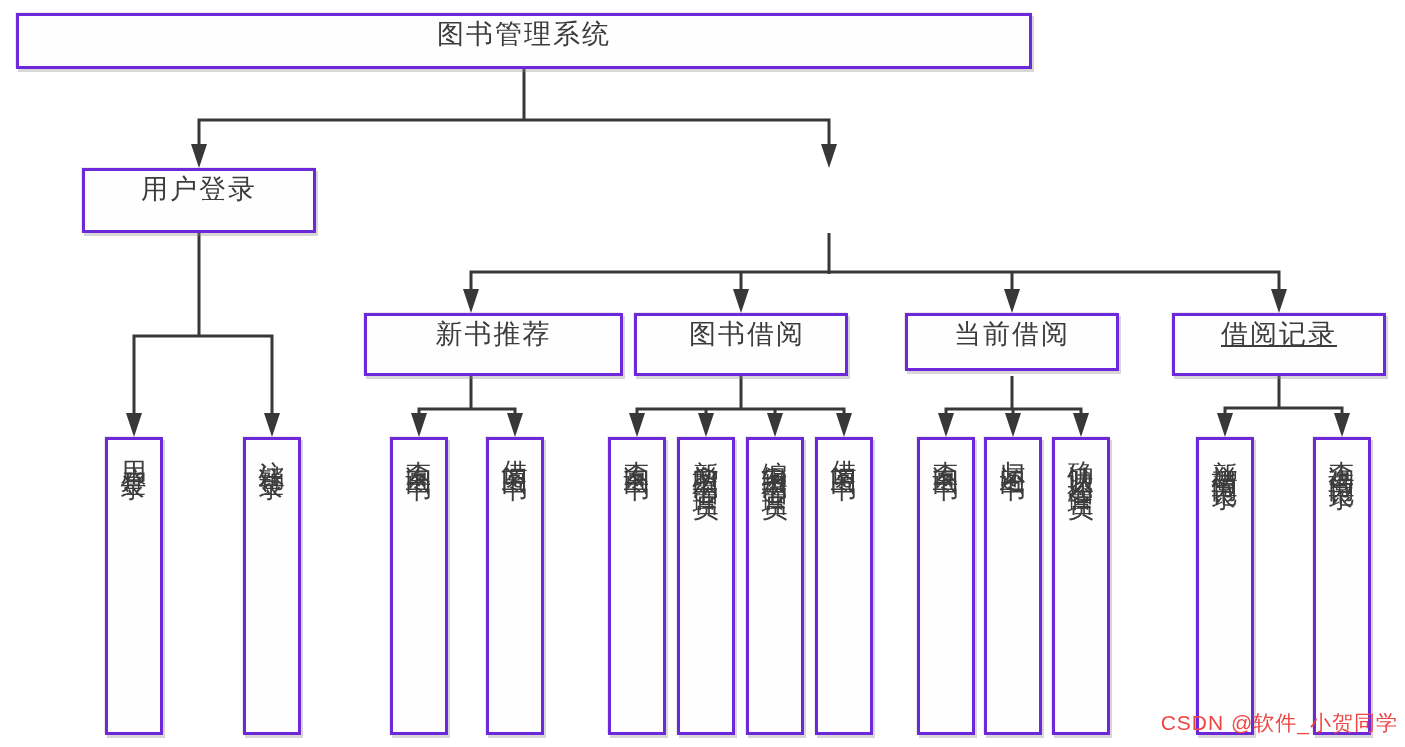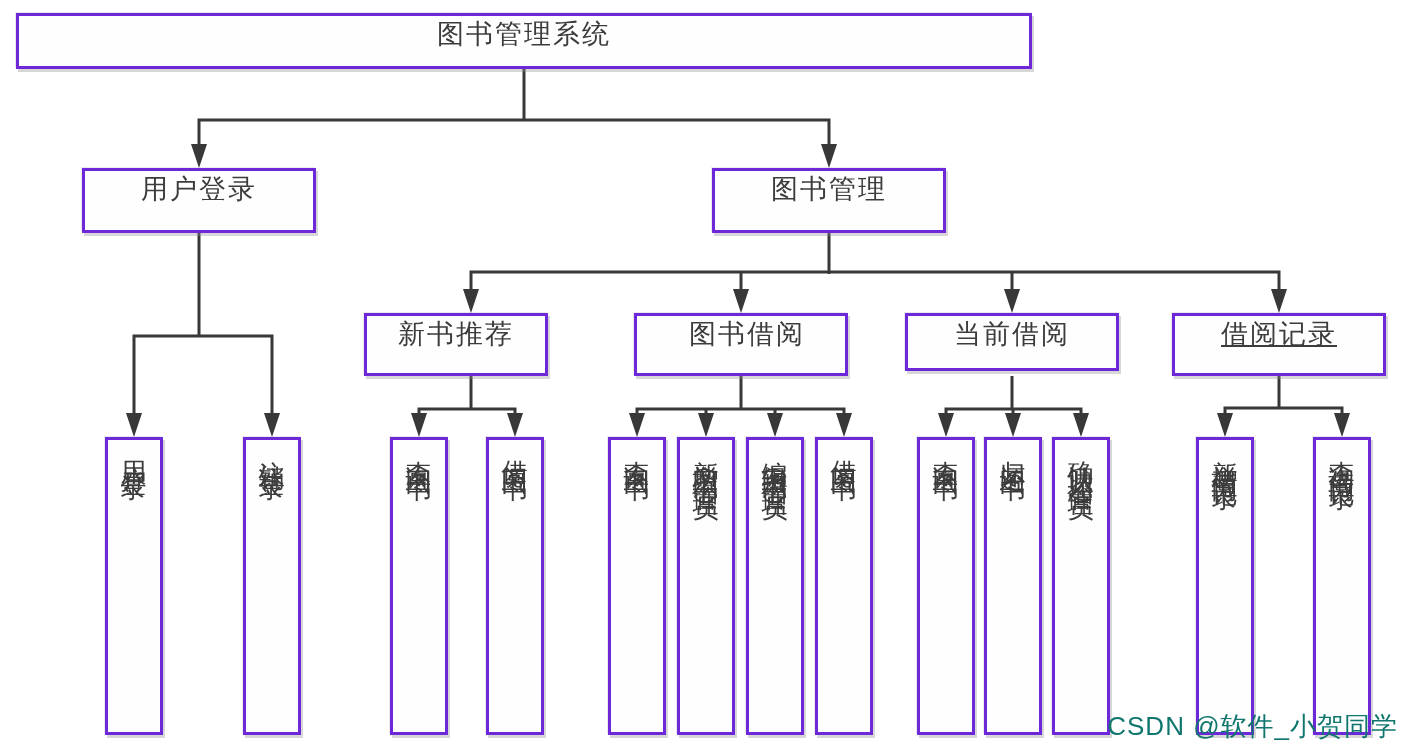--- a/index.html
+++ b/index.html
@@ -44,23 +44,23 @@
     font-size: 26px;
     line-height: 1;
     letter-spacing: 5px;
     white-space: nowrap;
   }
   #watermark {
     position: absolute;
     right: 7px;
     top: 709px;
     z-index: 5;
-    font-size: 26px;
+    font-size: 21px;
     letter-spacing: 1px;
-    color: #0f766e;
+    color: #ef4444;
     white-space: nowrap;
   }
 </style>
 </head>
 <body>
 
 <div id="canvas">
 
   <svg id="wires" width="1405" height="747" viewBox="0 0 1405 747" aria-hidden="true">
     <path fill="none" stroke="#383838" stroke-width="3" d="
@@ -119,25 +119,22 @@
       M1334 413 h16 l-8 24 z"></path>
   </svg>
 
   <div class="box" style="left:16px; top:13px; width:1016px; height:56px;">
     <span class="h-label">图书管理系统</span>
   </div>
 
   <div class="box" style="left:82px; top:168px; width:234px; height:65px;">
     <span class="h-label">用户登录</span>
   </div>
-  <div class="box" style="left:712px; top:168px; width:234px; height:65px;">
-    <span class="h-label">图书管理</span>
-  </div>
 
-  <div class="box" style="left:364px; top:313px; width:184px; height:63px;">
+  <div class="box" style="left:364px; top:313px; width:259px; height:63px;">
     <span class="h-label">新书推荐</span>
   </div>
   <div class="box" style="left:634px; top:313px; width:214px; height:63px;padding-left:12px;">
     <span class="h-label">图书借阅</span>
   </div>
   <div class="box" style="left:905px; top:313px; width:214px; height:58px;">
     <span class="h-label">当前借阅</span>
   </div>
   <div class="box" style="left:1172px; top:313px; width:214px; height:63px;text-decoration:underline;">
     <span class="h-label">借阅记录</span>

